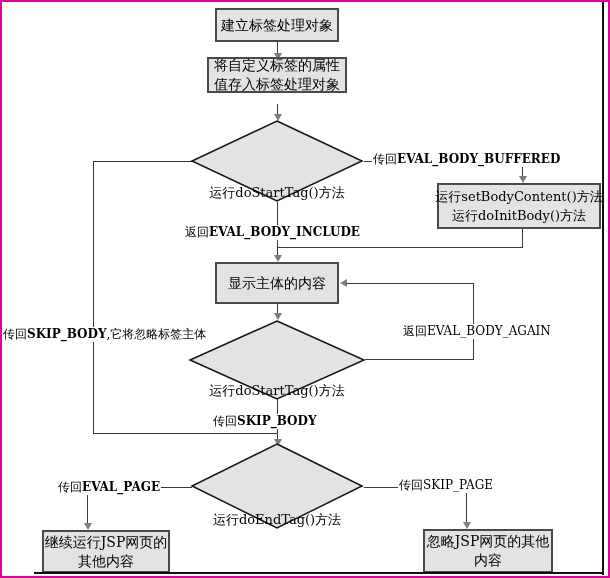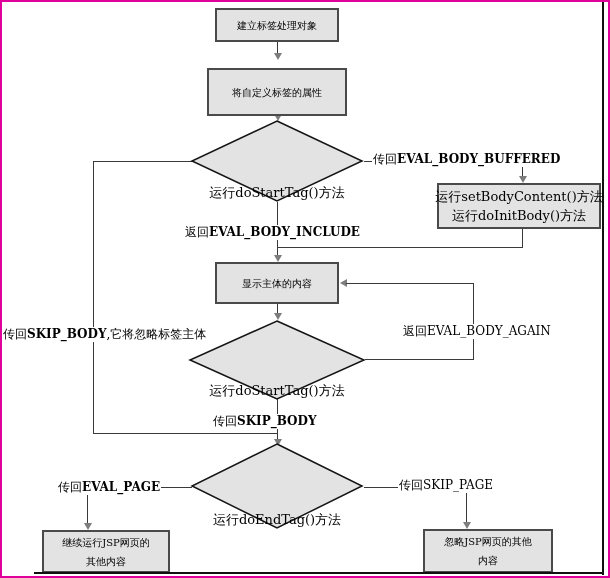--- a/index.html
+++ b/index.html
@@ -14,21 +14,21 @@
   .frame-right{left:608px;top:0;width:2px;height:578px;}
   .frame-bottom{left:0;top:576px;width:610px;height:2px;}
   
   .edge-rule{position:absolute;background:#101010;z-index:4;}
   .edge-rule-v{left:602px;top:0;width:2px;height:575px;}
   .edge-rule-h{left:34px;top:572px;width:570px;height:2px;}
   
   .box{
     position:absolute;background:#e3e3e3;border:2px solid #4a4a4a;
     display:flex;flex-direction:column;align-items:center;justify-content:center;
-    font-size:10px;color:#000;line-height:19px;text-align:center;z-index:2;box-sizing:border-box;
+    font-size:14px;color:#000;line-height:19px;text-align:center;z-index:2;box-sizing:border-box;
     white-space:nowrap;
   }
   
   .diamond{position:absolute;z-index:2;display:flex;align-items:flex-end;justify-content:center;}
   .diamond svg{position:absolute;left:0;top:0;}
   .diamond-label{position:relative;font-size:13px;color:#000;white-space:nowrap;z-index:2;}
   
   .line{position:absolute;background:#3a3a3a;z-index:1;}
   
   .arrow-down{position:absolute;width:0;height:0;z-index:1;
@@ -90,22 +90,23 @@
   <div class="arrow-down" style="left:84px;top:523px"></div>
 
   <div class="line" style="left:364px;top:487px;width:102px;height:1px"></div>
   <div class="line" style="left:466px;top:488px;width:1px;height:35px"></div>
   <div class="arrow-down" style="left:463px;top:522px"></div>
 
   <div class="box" style="left:215px;top:8px;width:124px;height:34px">
     <span>建立标签处理对象</span>
   </div>
 
-  <div class="box" style="left:207px;top:68px;width:140px;height:48px">
+  <div class="box" style="left:207px;top:57px;width:140px;height:36px">
     <span>将自定义标签的属性</span>
+    <span>值存入标签处理对象</span>
   </div>
 
   <div class="box" style="left:437px;top:183px;width:164px;height:46px;font-size:13px">
     <span>运行setBodyContent()方法</span>
     <span>运行doInitBody()方法</span>
   </div>
 
   <div class="box" style="left:215px;top:262px;width:124px;height:42px">
     <span>显示主体的内容</span>
   </div>

